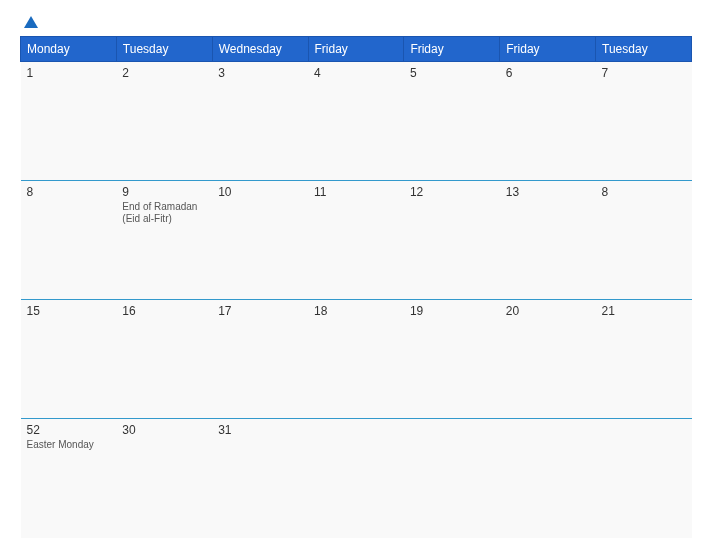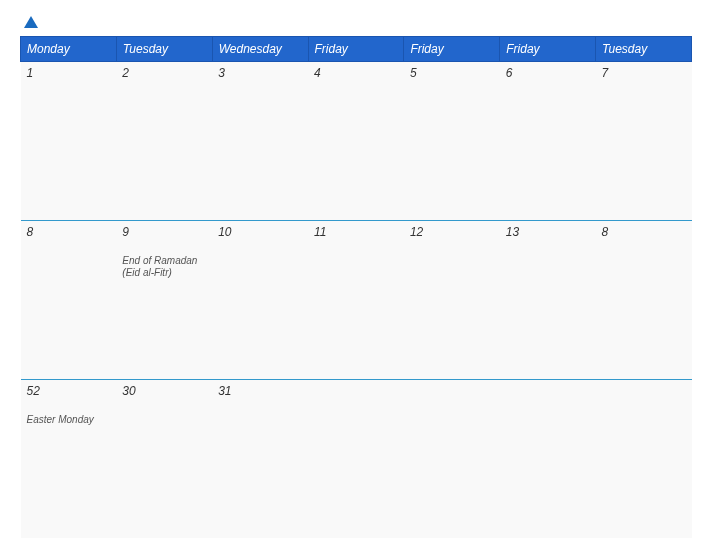--- a/index.html
+++ b/index.html
@@ -62,21 +62,20 @@
       font-weight: normal;
       min-width: 60px;
       text-align: right;
     }
 
     .calendar {
       width: 100%;
       border-collapse: collapse;
       flex: 1;
       table-layout: fixed;
-      font-style: italic;
     }
 
     .calendar thead th {
       background-color: #2266cc;
       color: #fff;
       font-size: 12px;
       font-weight: normal;
       padding: 5px 6px;
       text-align: left;
       border: 1px solid #1a55b0;
@@ -105,21 +104,21 @@
     .day-num {
       font-size: 12px;
       color: #333;
       display: block;
     }
 
     .holiday {
       font-size: 10px;
       color: #555;
       display: block;
-      margin-top: 16px;
+      margin-top: 2px;
       line-height: 1.2;
     }
 
     .empty-td {
       background: #f9f9f9;
     }
   </style>
 </head>
 <body>
 
@@ -190,20 +189,43 @@
         </td>
         <td>
           <span class="day-num">13</span>
         </td>
         <td>
           <span class="day-num">8</span>
         </td>
       </tr>
       <tr>
         <td>
+          <span class="day-num">15</span>
+        </td>
+        <td>
+          <span class="day-num">16</span>
+        </td>
+        <td>
+          <span class="day-num">17</span>
+        </td>
+        <td>
+          <span class="day-num">18</span>
+        </td>
+        <td>
+          <span class="day-num">19</span>
+        </td>
+        <td>
+          <span class="day-num">20</span>
+        </td>
+        <td>
+          <span class="day-num">21</span>
+        </td>
+      </tr>
+      <tr>
+        <td>
           <span class="day-num">52</span>
           <span class="holiday">Easter Monday</span>
         </td>
         <td>
           <span class="day-num">30</span>
         </td>
         <td>
           <span class="day-num">31</span>
         </td>
         <td class="empty-td"></td>

